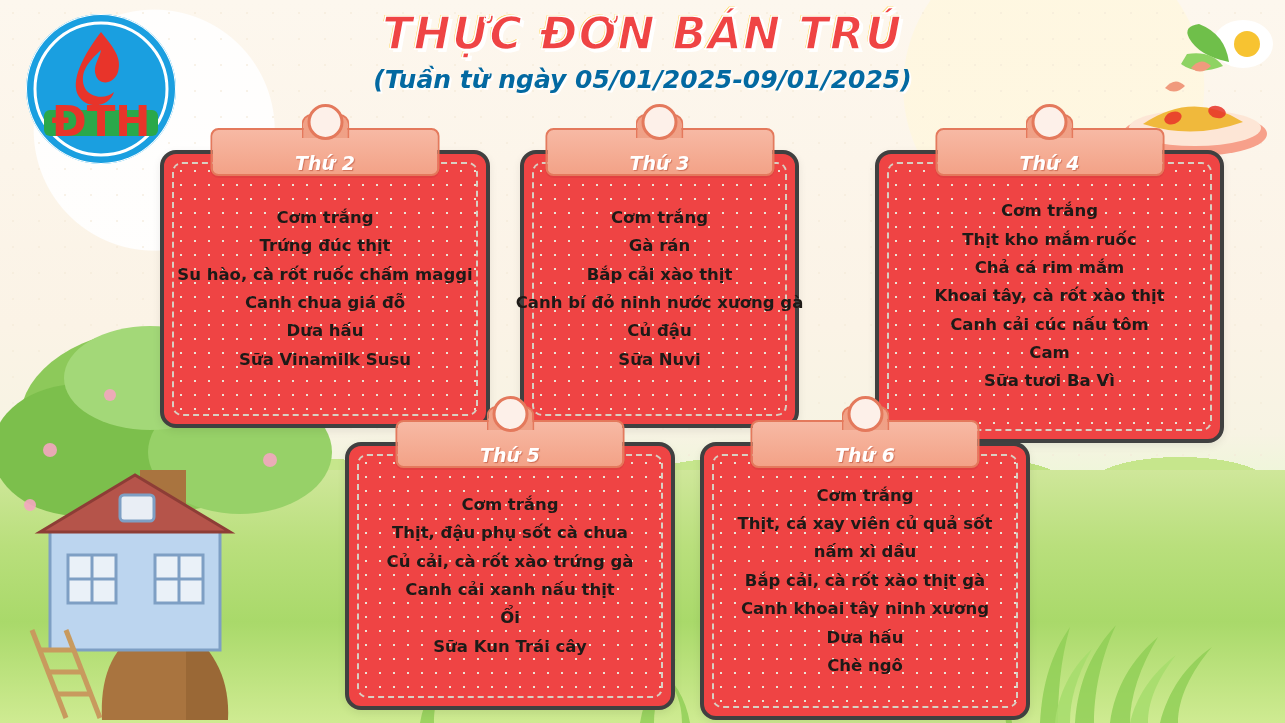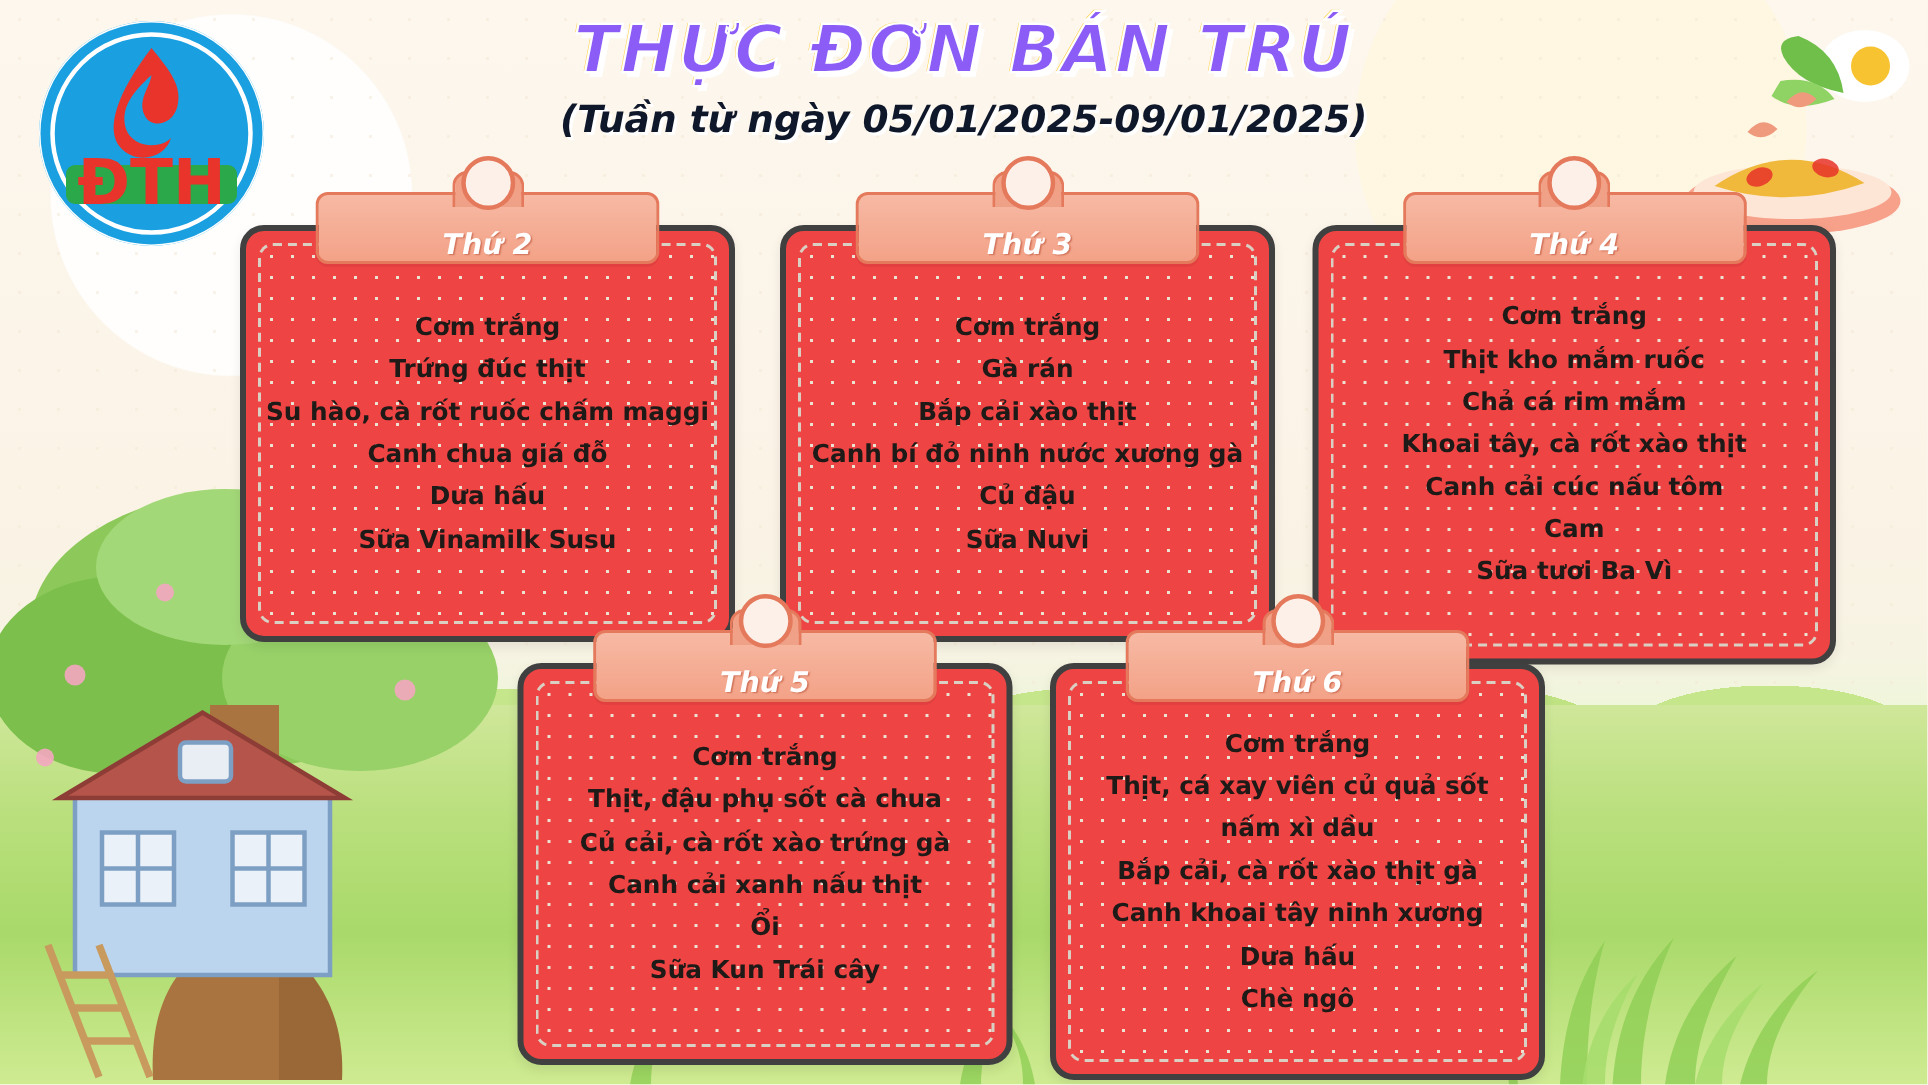--- a/index.html
+++ b/index.html
@@ -36,29 +36,29 @@
   
   .logo{position:absolute;left:26px;top:14px;width:150px;height:150px;border-radius:50%;
     background:#0ea5e9;box-shadow:0 0 0 4px #ffffff inset;overflow:hidden;text-decoration:underline;}
   .logo .inner{position:absolute;inset:0;}
 
   
   .header{position:absolute;left:0;top:8px;width:1285px;text-align:center;pointer-events:none;}
   .title{
     font-family:"DejaVu Sans", sans-serif;
     font-size:44px;font-weight:bold;font-style:italic;letter-spacing:1.5px;
-    color:#8b5cf6;
+    color:#ef4444;
     -webkit-text-stroke:1.5px #ffffff;
     text-shadow:3px 3px 0 #ffffff, -1px -1px 0 #ffd24a, 0 0 2px #ffffff;
   }
   .subtitle{
     margin-top:6px;
     font-family:"DejaVu Sans", sans-serif;
     font-size:25px;font-weight:bold;font-style:italic;
-    color:#0f172a;
+    color:#0369a1;
     text-shadow:2px 2px 0 #ffffff;
   }
 
   
   .food{position:absolute;right:10px;top:6px;width:180px;height:165px;}
 
   
   .card{position:absolute;}
   .card .tag{
     position:absolute;left:50%;transform:translateX(-50%);top:0;
@@ -103,21 +103,21 @@
     padding:10px 12px;box-sizing:border-box;
   }
   .dish{
     font-family:"DejaVu Sans", sans-serif;
     font-size:16.5px;font-weight:bold;color:#1e1a17;
     line-height:1.72;text-align:center;white-space:nowrap;
   }
 
   
   #card-mon{left:160px;top:128px;width:330px;height:300px;}
-  #card-tue{left:520px;top:128px;width:330px;height:300px;}
+  #card-tue{left:520px;top:128px;width:279px;height:300px;}
   #card-wed{left:875px;top:128px;width:349px;height:315px;}
   #card-thu{left:345px;top:420px;width:330px;height:290px;}
   #card-fri{left:700px;top:420px;width:330px;height:300px;}
 
   #card-mon .tag,#card-tue .tag,#card-wed .tag{width:225px;}
   #card-thu .tag,#card-fri .tag{width:225px;}
 
   
   .tree{position:absolute;left:-10px;top:300px;width:400px;height:420px;}
 </style>

